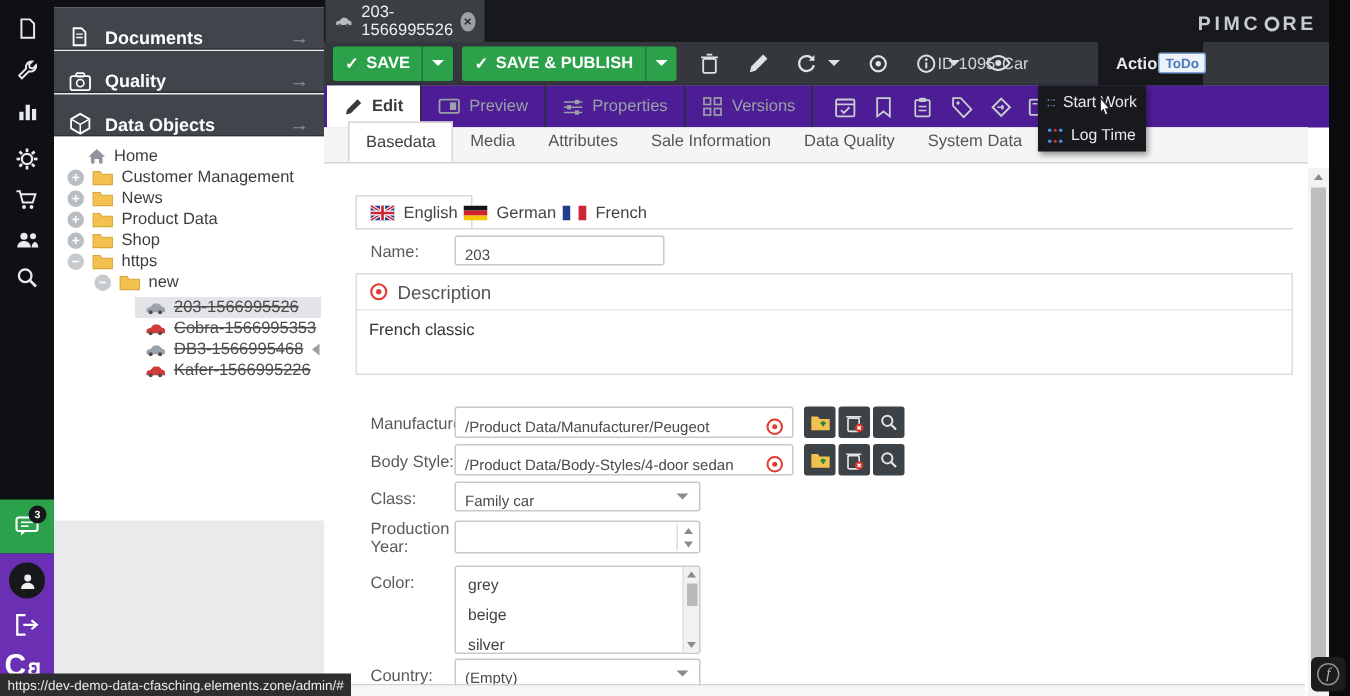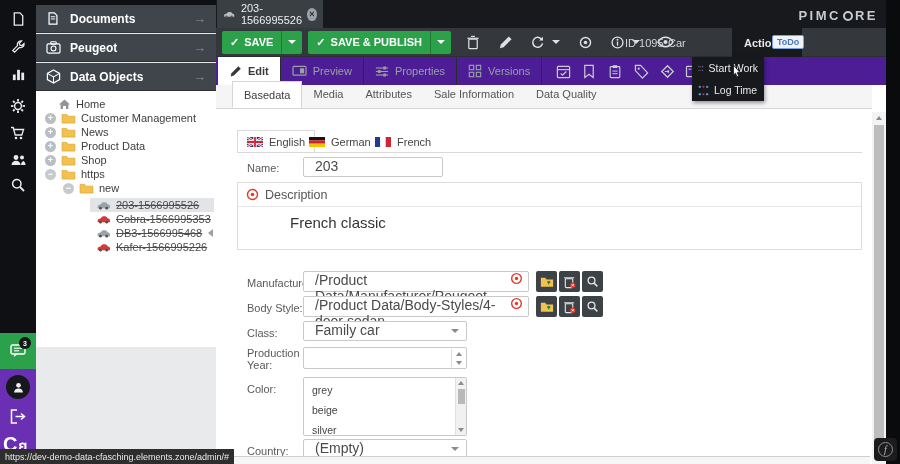--- a/index.html
+++ b/index.html
@@ -12,21 +12,21 @@
   .rail-ic { position:absolute; left:0; width:36px; height:28px; display:flex; align-items:center; justify-content:center; }
   .rail-green { position:absolute; left:0; top:333px; width:36px; height:36px; background:#2aa14a; display:flex; align-items:center; justify-content:center; }
   .rail-purple { position:absolute; left:0; top:369px; width:36px; height:105px; background:#6b2fb3; }
   .notif-badge { position:absolute; left:19px; top:337px; width:12px; height:12px; border-radius:50%; background:#15171a; color:#fff; font-size:7px; font-weight:bold; display:flex; align-items:center; justify-content:center; z-index:7; }
   .avatar-circle { position:absolute; left:6px; top:6px; width:24px; height:24px; border-radius:50%; background:#17181b; display:flex; align-items:center; justify-content:center; }
   .rail-logo { position:absolute; left:3px; top:64px; color:#fff; font-size:20px; font-weight:bold; letter-spacing:1px; }
 
   
   .sidebar { left:36px; top:0; width:180px; height:464px; background:#e9eaeb; z-index:4; }
   .sb-gap { position:absolute; left:0; top:0; width:180px; height:5px; background:#0e1013; }
-  .panel-h { position:absolute; left:0; width:180px; height:28px; background:#3f454b; border-bottom:1px solid #2e3237; display:flex; align-items:center; color:#fff; font-size:12px; font-weight:bold; }
+  .panel-h { position:absolute; left:0; width:180px; height:28px; background:#3f454b; border-bottom:1px solid #2e3237; display:flex; align-items:flex-end; color:#fff; font-size:12px; font-weight:bold; }
   .panel-h .pic { width:34px; display:flex; justify-content:center; }
   .panel-h .parrow { margin-left:auto; margin-right:10px; color:#8b9197; font-weight:normal; font-size:13px; }
   .tree-panel { position:absolute; left:0; top:91px; width:180px; height:256px; background:#fff; }
   .trow { position:absolute; height:14px; display:flex; align-items:center; font-size:11px; color:#3d3d3d; white-space:nowrap; }
   .trow .gap6 { width:5px; }
   .expander { width:11px; height:11px; border-radius:50%; background:#b9bec3; color:#fff; font-size:9px; line-height:10px; text-align:center; font-weight:bold; flex:0 0 auto; }
   .struck { text-decoration:line-through; color:#4c4c4c; }
   .sel-bg { position:absolute; left:54px; width:124px; height:14px; background:#e2e4e7; }
   .collapse-arrow { position:absolute; left:172px; top:229px; width:0; height:0; border-top:4px solid transparent; border-bottom:4px solid transparent; border-right:5px solid #9aa0a5; }
 
@@ -62,25 +62,25 @@
   
   .content { position:absolute; left:0; top:85px; width:656px; height:379px; background:#fff; }
   .ctab-strip { position:absolute; left:0; top:0; width:656px; height:24px; background:#f5f5f6; border-bottom:1px solid #d5d5d5; display:flex; align-items:flex-end; padding-left:16px; }
   .ctab { height:27px; line-height:26px; padding:0 11px; font-size:11px; color:#555; }
   .ctab.active { background:#fff; border:1px solid #d5d5d5; border-bottom:1px solid #fff; color:#3e3e3e; }
   .ltab { position:absolute; top:45px; height:23px; display:flex; align-items:center; gap:6px; padding:0 9px; font-size:11px; color:#444; }
   .ltab.active { background:#fff; border:1px solid #d9d9d9; border-bottom:none; }
   .lang-line { position:absolute; left:21px; top:67px; width:625px; height:1px; background:#d9d9d9; }
   .flag { width:16px; height:10px; display:block; }
   .flabel { position:absolute; font-size:11px; color:#5a5a5a; }
-  .finput { position:absolute; border:1px solid #c9c9c9; border-radius:2px; background:#fff; font-size:14px; color:#4a4a4a; display:flex; align-items:flex-start; padding:0 11px; }
+  .finput { position:absolute; border:1px solid #c9c9c9; border-radius:2px; background:#fff; font-size:10px; color:#4a4a4a; display:flex; align-items:flex-end; padding:0 6px; }
   .chev { position:absolute; right:7px; top:50%; margin-top:-2px; width:0; height:0; border-left:4px solid transparent; border-right:4px solid transparent; border-top:4px solid #8b8b8b; }
   .desc-panel { position:absolute; left:21px; top:97px; width:625px; height:68px; border:1px solid #dcdcdc; background:#fff; }
   .desc-h { height:24px; border-bottom:1px solid #e6e6e6; display:flex; align-items:center; gap:6px; padding:0 8px; font-size:12.5px; color:#555; }
-  .desc-b { padding:7px 8px; font-size:15px; color:#333;margin-left:44px; }
+  .desc-b { padding:7px 8px; font-size:11px; color:#333; }
   .rel-btn { position:absolute; width:21px; height:21px; background:#3d4247; border-radius:2px; display:flex; align-items:center; justify-content:center; }
   .spin { position:absolute; right:1px; top:1px; width:14px; height:calc(100% - 2px); border-left:1px solid #ddd; display:flex; flex-direction:column; }
   .spin div { flex:1; display:flex; align-items:center; justify-content:center; }
   .tri-up-s { width:0; height:0; border-left:3.5px solid transparent; border-right:3.5px solid transparent; border-bottom:4px solid #8b8b8b; }
   .tri-dn-s { width:0; height:0; border-left:3.5px solid transparent; border-right:3.5px solid transparent; border-top:4px solid #8b8b8b; }
   .listbox { position:absolute; left:87px; top:292px; width:164px; height:59px; border:1px solid #c9c9c9; border-radius:2px; background:#fff; }
   .lb-item { position:absolute; left:8px; font-size:10.5px; color:#444; }
   .lb-scroll { position:absolute; right:0; top:0; width:11px; height:100%; background:#f1f1f2; border-left:1px solid #e0e0e0; }
   .lb-thumb { position:absolute; left:2px; top:11px; width:7px; height:15px; background:#b9b9b9; }
   .bottom-line { position:absolute; left:2px; top:371px; width:652px; height:1px; background:#cfd0d2; }
@@ -197,21 +197,21 @@
     </div>
 
     <div class="panel-h" style="top:34px">
       <span class="pic">
         <svg width="15" height="13" viewBox="0 0 16 14">
             <rect x="1" y="3" width="14" height="10" rx="1.5" fill="none" stroke="#fff" stroke-width="1.3"></rect>
             <rect x="5" y="0.8" width="6" height="2.6" rx="1" fill="none" stroke="#fff" stroke-width="1.1"></rect>
             <circle cx="8" cy="8" r="2.6" fill="none" stroke="#fff" stroke-width="1.2"></circle>
           </svg>
       </span>
-      <span>Peugeot</span>
+      <span>Quality</span>
       <span class="parrow">→</span>
     </div>
 
     <div class="panel-h" style="top:63px">
       <span class="pic">
         <svg width="15" height="15" viewBox="0 0 16 16">
             <path d="M8 1 14.5 4.7v6.6L8 15 1.5 11.3V4.7z" fill="none" stroke="#fff" stroke-width="1.3"></path>
             <path d="M1.5 4.7 8 8.4l6.5-3.7M8 8.4V15" fill="none" stroke="#fff" stroke-width="1.1"></path>
           </svg>
       </span>
@@ -523,20 +523,21 @@
       </div>
     </div>
 
     <div class="content">
       <div class="ctab-strip">
         <div class="ctab active">Basedata</div>
         <div class="ctab">Media</div>
         <div class="ctab">Attributes</div>
         <div class="ctab">Sale Information</div>
         <div class="ctab">Data Quality</div>
+        <div class="ctab">System Data</div>
       </div>
 
       <div class="ltab active" style="left:21px">
         <svg class="flag" viewBox="0 0 16 10">
             <rect width="16" height="10" fill="#1f3d8c"></rect>
             <path d="M0 0 16 10M16 0 0 10" stroke="#fff" stroke-width="2.4"></path>
             <path d="M0 0 16 10M16 0 0 10" stroke="#cf2637" stroke-width="1"></path>
             <path d="M8 0v10M0 5h16" stroke="#fff" stroke-width="3.4"></path>
             <path d="M8 0v10M0 5h16" stroke="#cf2637" stroke-width="1.8"></path>
           </svg>

